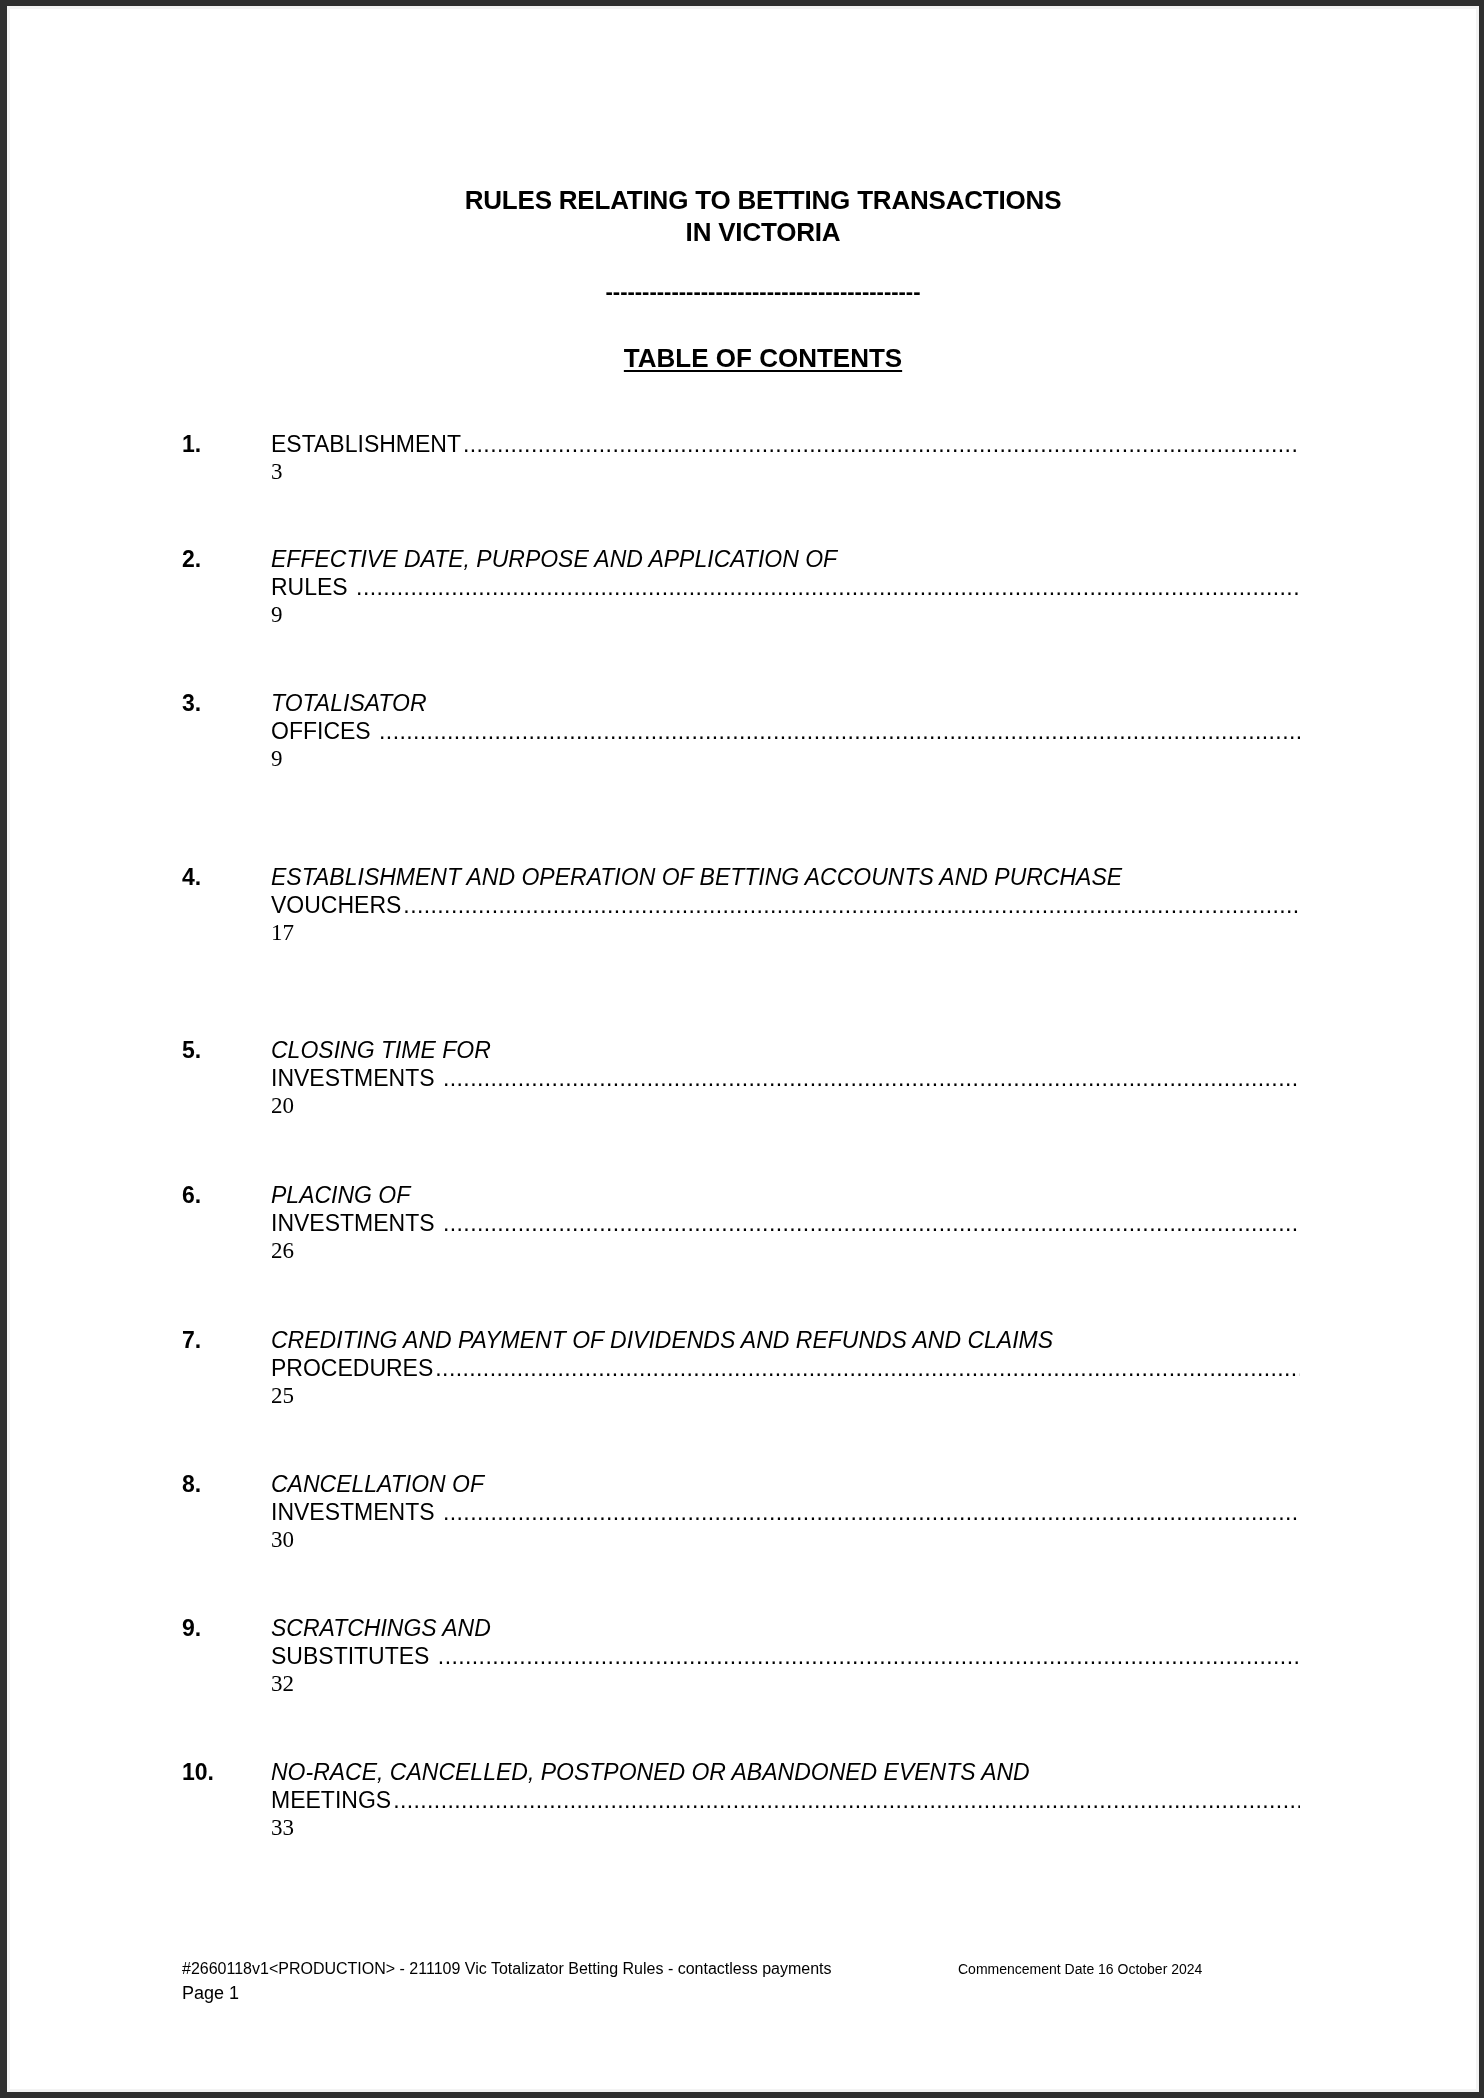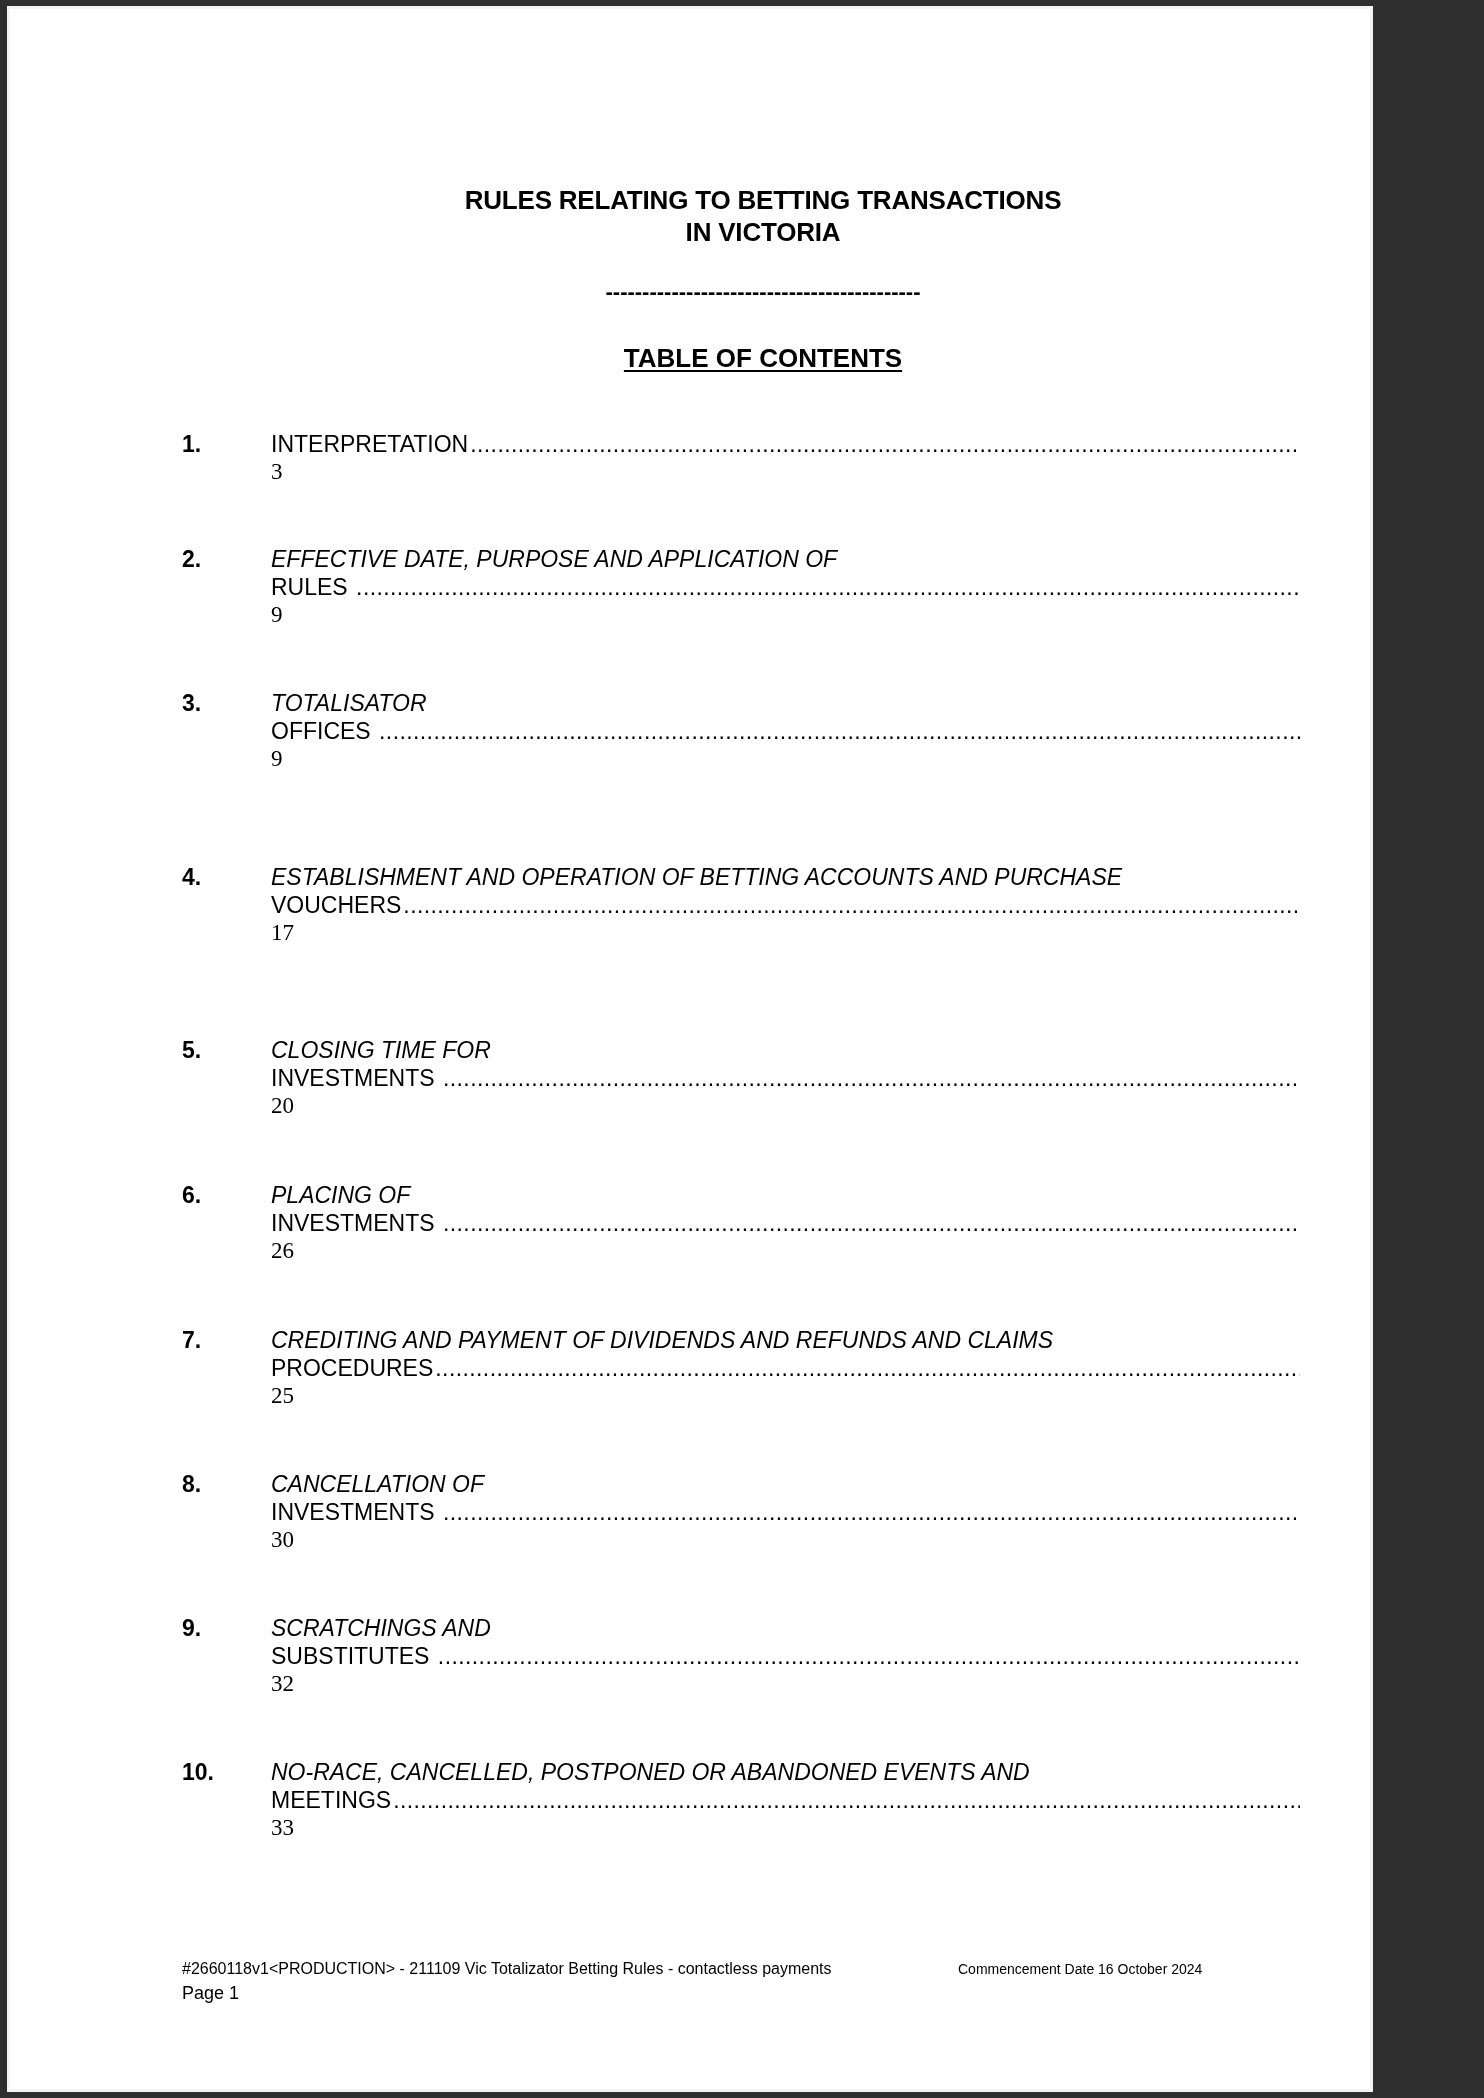--- a/index.html
+++ b/index.html
@@ -7,21 +7,21 @@
       width: 1484px; height: 2098px;
       background: #2e2e2e;
       position: relative;
       overflow: hidden;
       font-family: "Liberation Sans", sans-serif;
       color: #000;
     }
     .page {
       position: absolute;
       left: 7px; top: 6px;
-      width: 1366px; height: 2086px;
+      width: 1472px; height: 2086px;
       background: #ffffff;
       box-shadow: inset 0 0 0 3px #f3f3f3;
     }
     .title {
       position: absolute;
       left: 0; width: 1512px;
       text-align: center;
       font-weight: bold;
       font-size: 26px;
       line-height: 32px;
@@ -106,21 +106,21 @@
 
   <div class="title title-1">RULES RELATING TO BETTING TRANSACTIONS</div>
   <div class="title title-2">IN VICTORIA</div>
   <div class="separator">-------------------------------------------</div>
   <div class="toc-heading">TABLE OF CONTENTS</div>
 
   <div class="toc-entry" style="top:424px">
     <span class="toc-num">1.</span>
     <div class="toc-body">
       <span class="toc-leader-line">
-        <span>INTERPRETATION</span>
+        <span>ESTABLISHMENT</span>
           <span class="leader">............................................................................................................................................................................................................................................................</span>
       </span>
       <span class="toc-page">3</span>
     </div>
   </div>
 
   <div class="toc-entry" style="top:539px">
     <span class="toc-num">2.</span>
     <div class="toc-body">
       <span class="toc-line">EFFECTIVE DATE, PURPOSE AND APPLICATION OF</span>

